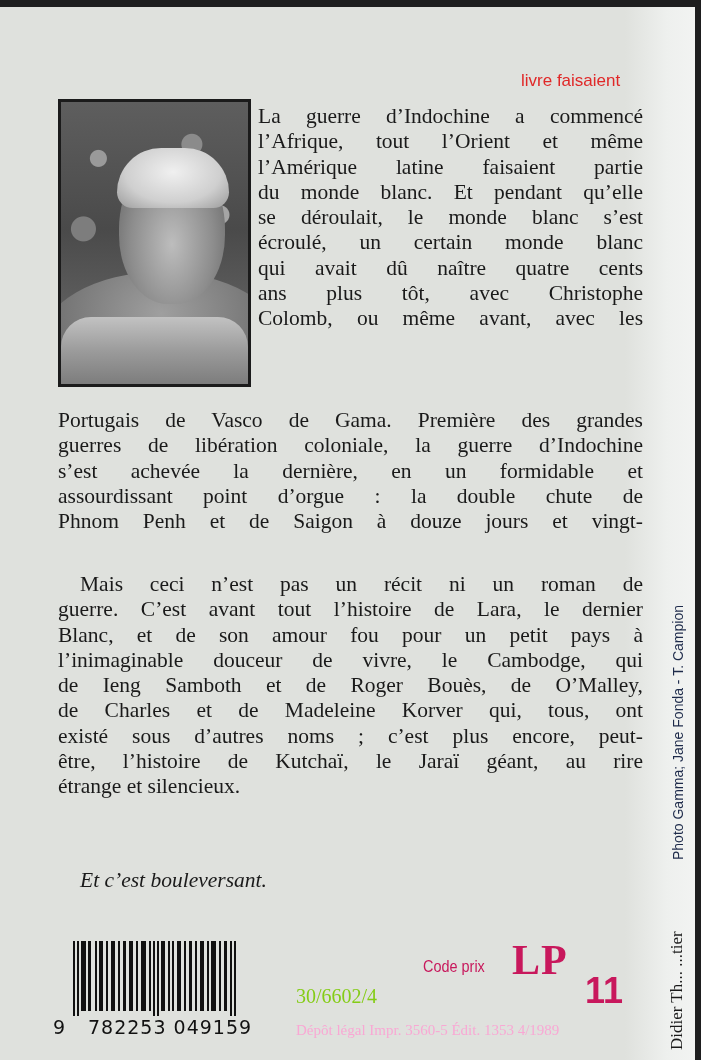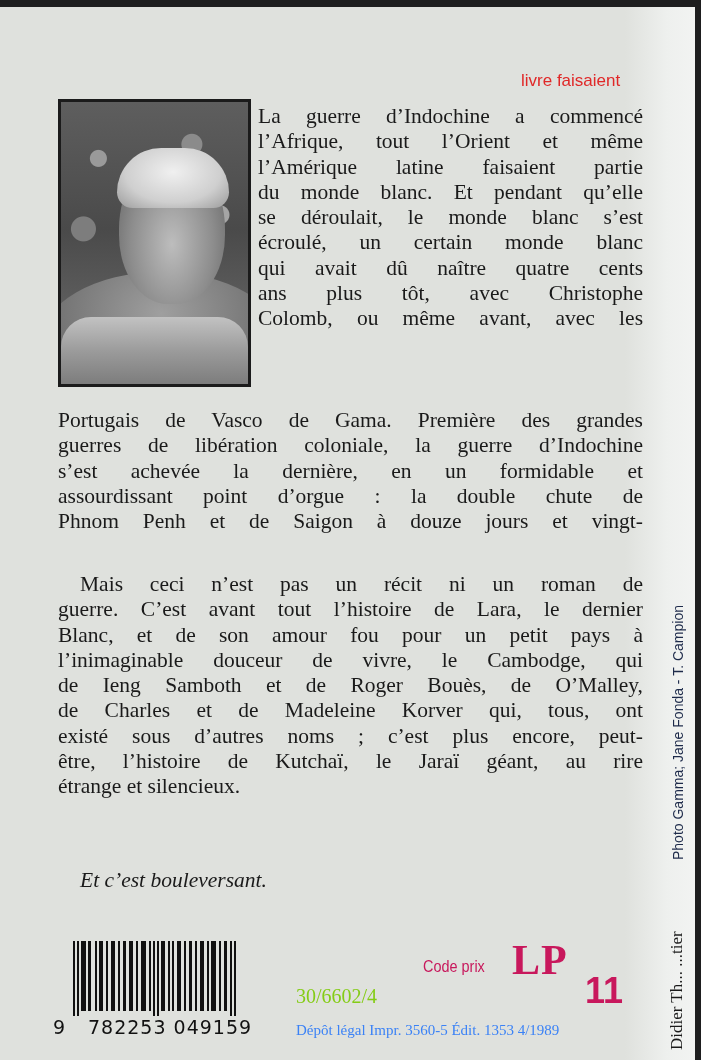--- a/index.html
+++ b/index.html
@@ -40,21 +40,21 @@
   .barcode .bars{position:absolute;left:0;top:0;width:165px;height:75px;}
   .bc-digits{position:absolute;top:1016px;font-family:"DejaVu Sans",sans-serif;font-size:19px;color:#111;letter-spacing:1px;}
   .bc-first{left:53px;}
   .bc-rest{left:88px;}
   .codeprix{position:absolute;left:423px;top:957px;font-family:"Liberation Sans",sans-serif;font-size:17px;
     color:#c8185c;transform:scaleX(0.85);transform-origin:left;}
   .lp{position:absolute;left:512px;top:936px;font-family:"Liberation Serif",serif;font-weight:bold;font-size:42px;
     color:#c8185c;letter-spacing:1px;text-align:right;}
   .num11{position:absolute;left:585px;top:938px;font-family:"Liberation Sans",sans-serif;font-weight:bold;font-size:36px;color:#c8185c;margin-top:32px;}
   .ref{position:absolute;left:296px;top:985px;font-family:"Liberation Serif",serif;font-size:20px;color:#84cc16;}
-  .depot{position:absolute;left:296px;top:1022px;font-family:"Liberation Serif",serif;font-size:15px;color:#3b82f6;}
+  .depot{position:absolute;left:296px;top:1022px;font-family:"Liberation Serif",serif;font-size:15px;color:#f9a8d4;}
   .credit{position:absolute;left:670px;top:860px;transform:rotate(-90deg);transform-origin:left top;
     font-family:"Liberation Sans",sans-serif;font-size:14px;color:#1d2a4a;white-space:nowrap;}
   .credit2{position:absolute;left:667px;top:1050px;transform:rotate(-90deg);transform-origin:left top;
     font-family:"Liberation Serif",serif;font-size:17px;color:#1a1a1a;white-space:nowrap;}
 </style>
 </head>
 <body>
 
 <div class="cover">
   <div class="spine"></div>

